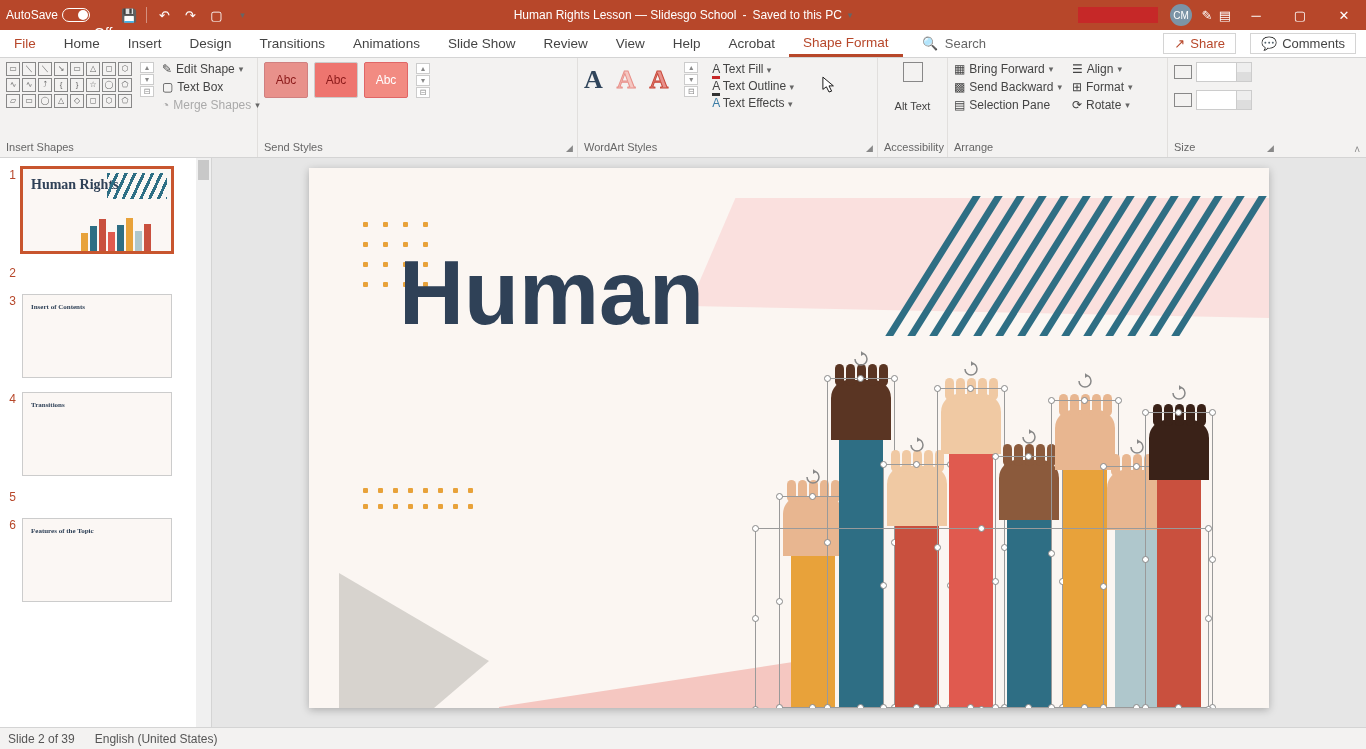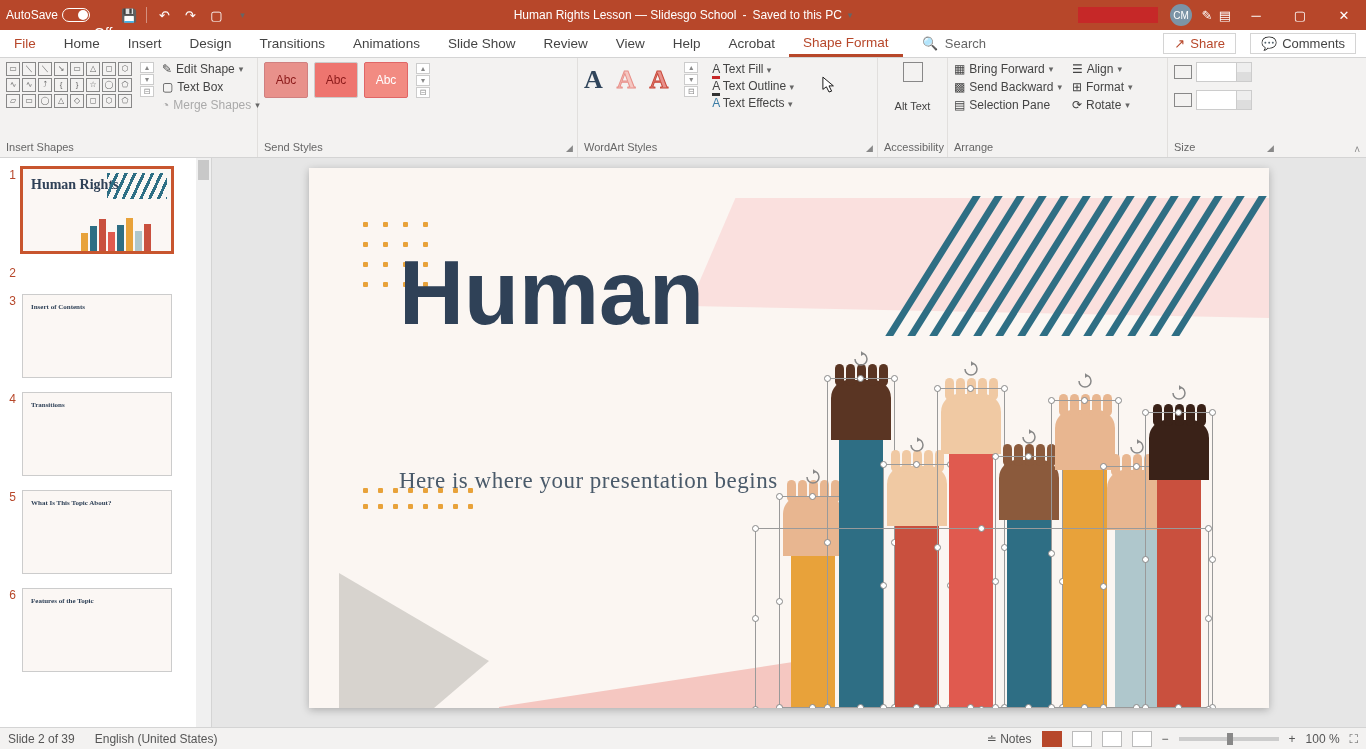--- a/index.html
+++ b/index.html
@@ -381,23 +381,20 @@
           </div>
         </div>
         <div class="thumb-row">
           <div class="num">4</div>
           <div class="thumb">
             <div class="ttl" style="position: absolute; left: 8px; top: 8px; font-size: 7px;">Transitions</div>
           </div>
         </div>
         <div class="thumb-row">
           <div class="num">5</div>
-          <div class="thumb">
-            <div class="ttl" style="position: absolute; left: 8px; top: 8px; font-size: 7px;">What Is This Topic About?</div>
-          </div>
         </div>
         <div class="thumb-row">
           <div class="num">6</div>
           <div class="thumb">
             <div class="ttl" style="position: absolute; left: 8px; top: 8px; font-size: 7px;">Features of the Topic</div>
           </div>
         </div>
       </div>
   </div>
   <div class="canvas-area">
@@ -451,21 +448,20 @@
           <div></div>
           <div></div>
           <div></div>
           <div></div>
           <div></div>
           <div></div>
           <div></div>
           <div></div>
           <div></div>
         </div>
-      <div class="subtitle">Here is where your presentation begins</div>
       <div class="greytri"></div>
       <div class="pinktri"></div>
       <div class="hands-group" id="hands">
           <div class="arm" style="left: 22px; height: 160px; background: rgb(232, 162, 58);">
             <div class="hand" style="background: rgb(232, 182, 144);">
               <div style="position: absolute; top: -16px; left: 4px; width: 9px; height: 22px; border-radius: 5px; background: rgb(232, 182, 144);"></div>
               <div style="position: absolute; top: -16px; left: 15px; width: 9px; height: 22px; border-radius: 5px; background: rgb(232, 182, 144);"></div>
               <div style="position: absolute; top: -16px; left: 26px; width: 9px; height: 22px; border-radius: 5px; background: rgb(232, 182, 144);"></div>
               <div style="position: absolute; top: -16px; left: 37px; width: 9px; height: 22px; border-radius: 5px; background: rgb(232, 182, 144);"></div>
               <div style="position: absolute; top: -16px; left: 48px; width: 9px; height: 22px; border-radius: 5px; background: rgb(232, 182, 144);"></div>
@@ -657,29 +653,17 @@
             <div class="h br"></div>
           </div>
         </div>
     </div>
   </div>
 </div>
 
 <div class="statusbar">
   <span>Slide 2 of 39</span>
   <span style="margin-left:20px;">English (United States)</span>
-  <div class="right">
-    <span>≐ <span>Notes</span></span>
-    <span class="viewbtn active"></span>
-    <span class="viewbtn"></span>
-    <span class="viewbtn"></span>
-    <span class="viewbtn"></span>
-    <span>−</span>
-    <div class="zoom-slider"></div>
-    <span>+</span>
-    <span>100 %</span>
-    <span>⛶</span>
-  </div>
 </div>
 
 <svg class="cursor" style="left:822px; top:76px;" viewBox="0 0 16 20">
     <path d="M1 1 L1 15 L5 12 L8 18 L11 17 L8 11 L13 11 Z" fill="#fff" stroke="#000"></path>
   </svg>
 
 </body></html>

